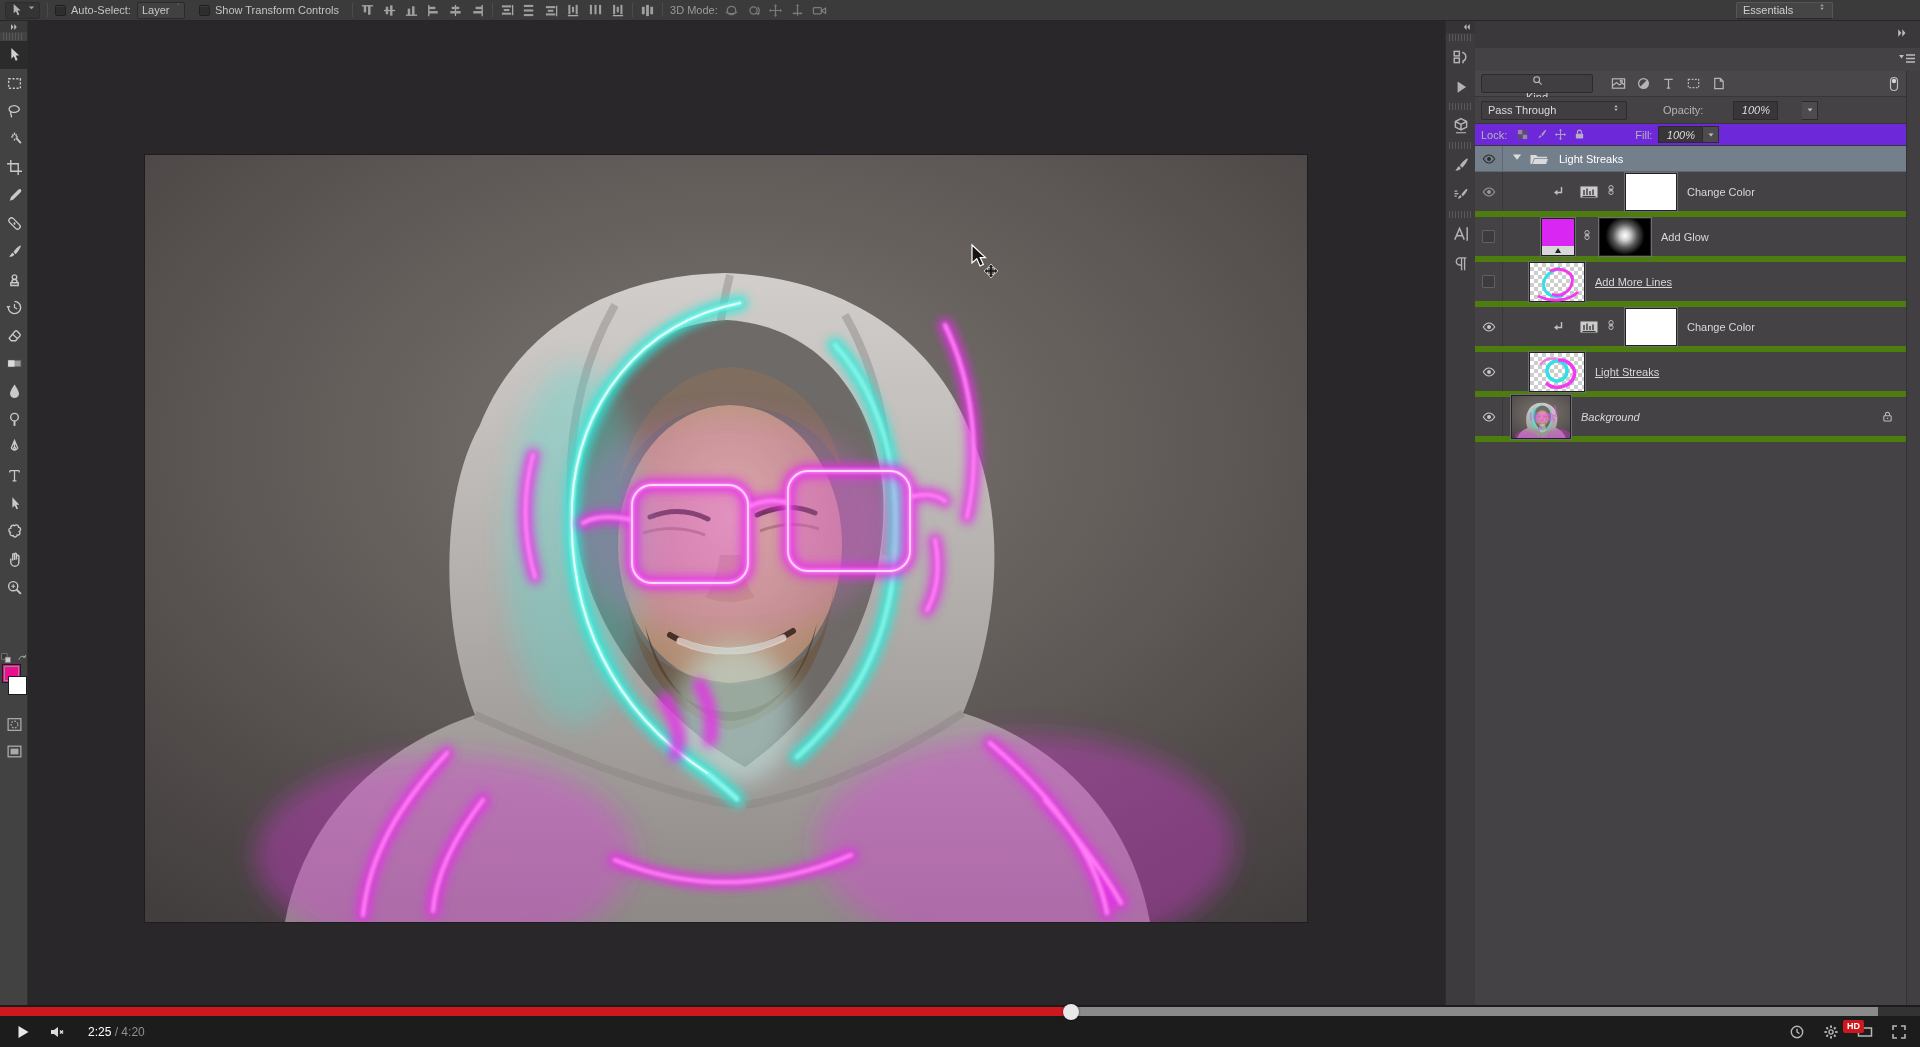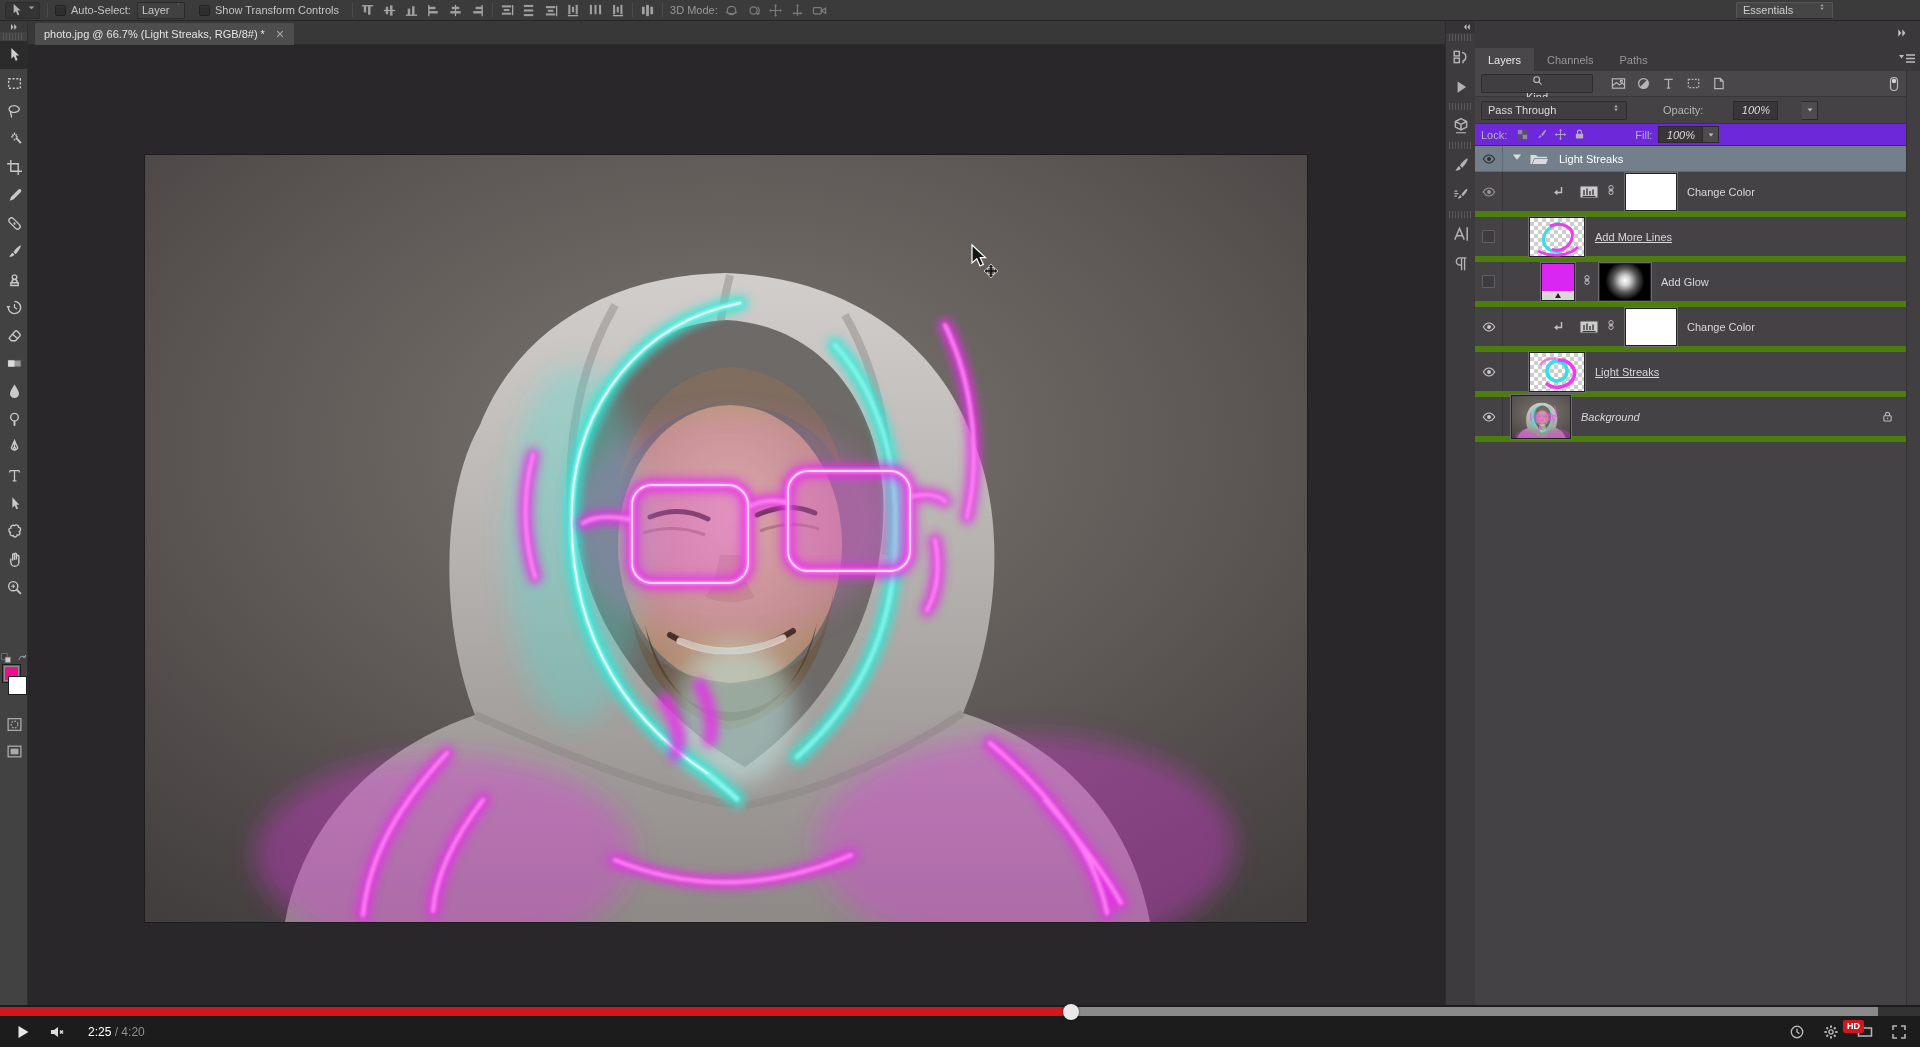--- a/index.html
+++ b/index.html
@@ -294,30 +294,20 @@
     <div class="workspace-btn">
       <span>Essentials</span>
       <span class="ob-ic" style="width:8px;margin-left:auto">
           <svg class="gi" viewBox="0 0 16 16">
             <path fill="#bdbdbd" d="M8 2 L11.5 6.5 H4.5 Z M8 14 L4.5 9.5 H11.5 Z"></path>
           </svg>
         </span>
     </div>
   </div>
 
-  <div class="doc-strip">
-    <div class="doc-tab">
-      <span>photo.jpg @ 66.7% (Light Streaks, RGB/8#) *</span>
-      <span style="width:10px;height:10px">
-          <svg class="gi" viewBox="0 0 16 16" stroke="#aaa" stroke-width="1.8" fill="none">
-            <path d="M3.5 3.5 L12.5 12.5 M12.5 3.5 L3.5 12.5"></path>
-          </svg>
-        </span>
-    </div>
-  </div>
 
   <div class="toolbar">
     <div class="tb-collapse">
         <svg class="gi" viewBox="0 0 16 16" style="width:10px;height:8px">
           <path fill="#bdbdbd" d="M2 2 L7 8 L2 14 Z M8.5 2 L13.5 8 L8.5 14 Z"></path>
         </svg>
       </div>
     <div class="grip"></div>
     <div>
         <div class="tool selected">
@@ -678,25 +668,20 @@
   </div>
 
   <div class="dock">
     <div class="dock-top">
       <span class="dock-collapse">
           <svg class="gi" viewBox="0 0 16 16" style="width:12px;height:10px">
             <path fill="#bdbdbd" d="M2 2 L7 8 L2 14 Z M8.5 2 L13.5 8 L8.5 14 Z"></path>
           </svg>
         </span>
     </div>
-    <div class="tabs-row">
-      <span class="ptab active">Layers</span>
-      <span class="ptab">Channels</span>
-      <span class="ptab">Paths</span>
-    </div>
     <span class="pmenu">
         <svg class="gi" viewBox="0 0 18 14" fill="none" stroke="#bdbdbd" stroke-width="1.5">
           <path fill="#bdbdbd" stroke="none" d="M1 3 L6 3 L3.5 6.5 Z"></path>
           <path d="M8 3 H17 M8 6.5 H17 M8 10 H17"></path>
         </svg>
       </span>
 
     <div class="filter-row">
       <div class="kind-select">
         <span style="width:11px;height:11px">
@@ -864,51 +849,51 @@
           </span>
         <span class="sp" style="width:8px"></span>
         <span class="thumb mask-thumb"></span>
         <span class="lname">Change Color</span>
       </div>
 
       <div class="lrow">
         <span class="eye-well">
             <span class="hidden-box"></span>
           </span>
+        <span class="sp" style="width:38px"></span>
+        <span class="thumb fill-thumb">
+            <span class="fill-color"></span>
+            <span class="fill-slider"></span>
+          </span>
+        <span class="sp" style="width:6px"></span>
+        <span class="row-ic" style="width:12px">
+            <svg class="gi" viewBox="0 0 16 16" fill="none" stroke="#cfcfcf" stroke-width="1.3">
+              <rect x="5.2" y="2" width="5.6" height="6" rx="2.8"></rect>
+              <rect x="5.2" y="8" width="5.6" height="6" rx="2.8"></rect>
+              <path d="M8 5.5 V10.5"></path>
+            </svg>
+          </span>
+        <span class="sp" style="width:6px"></span>
+        <span class="thumb glow-mask"></span>
+        <span class="lname">Add Glow</span>
+      </div>
+
+      <div class="lrow">
+        <span class="eye-well">
+            <span class="hidden-box"></span>
+          </span>
         <span class="sp" style="width:26px"></span>
         <span class="thumb checker" style="width:56px;height:40px;position:relative">
           <svg class="gi" viewBox="0 0 56 40" width="56" height="40" style="position:absolute;left:0;top:0" fill="none">
             <path d="M30 5 C16 9 12 18 14 25 C16 32 26 36 34 32" stroke="#35dfe8" stroke-width="3"></path>
             <path d="M20 8 C32 3 45 10 42 20 C40 29 30 35 22 31" stroke="#ef3cf0" stroke-width="3"></path>
             <path d="M8 33 C20 39 38 39 48 29" stroke="#ef3cf0" stroke-width="3"></path>
           </svg>
         </span>
         <span class="lname und">Add More Lines</span>
-      </div>
-
-      <div class="lrow">
-        <span class="eye-well">
-            <span class="hidden-box"></span>
-          </span>
-        <span class="sp" style="width:38px"></span>
-        <span class="thumb fill-thumb">
-            <span class="fill-color"></span>
-            <span class="fill-slider"></span>
-          </span>
-        <span class="sp" style="width:6px"></span>
-        <span class="row-ic" style="width:12px">
-            <svg class="gi" viewBox="0 0 16 16" fill="none" stroke="#cfcfcf" stroke-width="1.3">
-              <rect x="5.2" y="2" width="5.6" height="6" rx="2.8"></rect>
-              <rect x="5.2" y="8" width="5.6" height="6" rx="2.8"></rect>
-              <path d="M8 5.5 V10.5"></path>
-            </svg>
-          </span>
-        <span class="sp" style="width:6px"></span>
-        <span class="thumb glow-mask"></span>
-        <span class="lname">Add Glow</span>
       </div>
 
       <div class="lrow">
         <span class="eye-well">
             <svg class="eye" viewBox="0 0 16 16" fill="none" stroke="#c9c9c9" stroke-width="1.2">
               <path d="M1.5 8 C3.5 4.8 6 3.5 8 3.5 C10 3.5 12.5 4.8 14.5 8 C12.5 11.2 10 12.5 8 12.5 C6 12.5 3.5 11.2 1.5 8 Z"></path>
               <circle cx="8" cy="8" r="2.2" fill="#c9c9c9" stroke="none"></circle>
             </svg>
           </span>
         <span class="sp" style="width:48px"></span>

